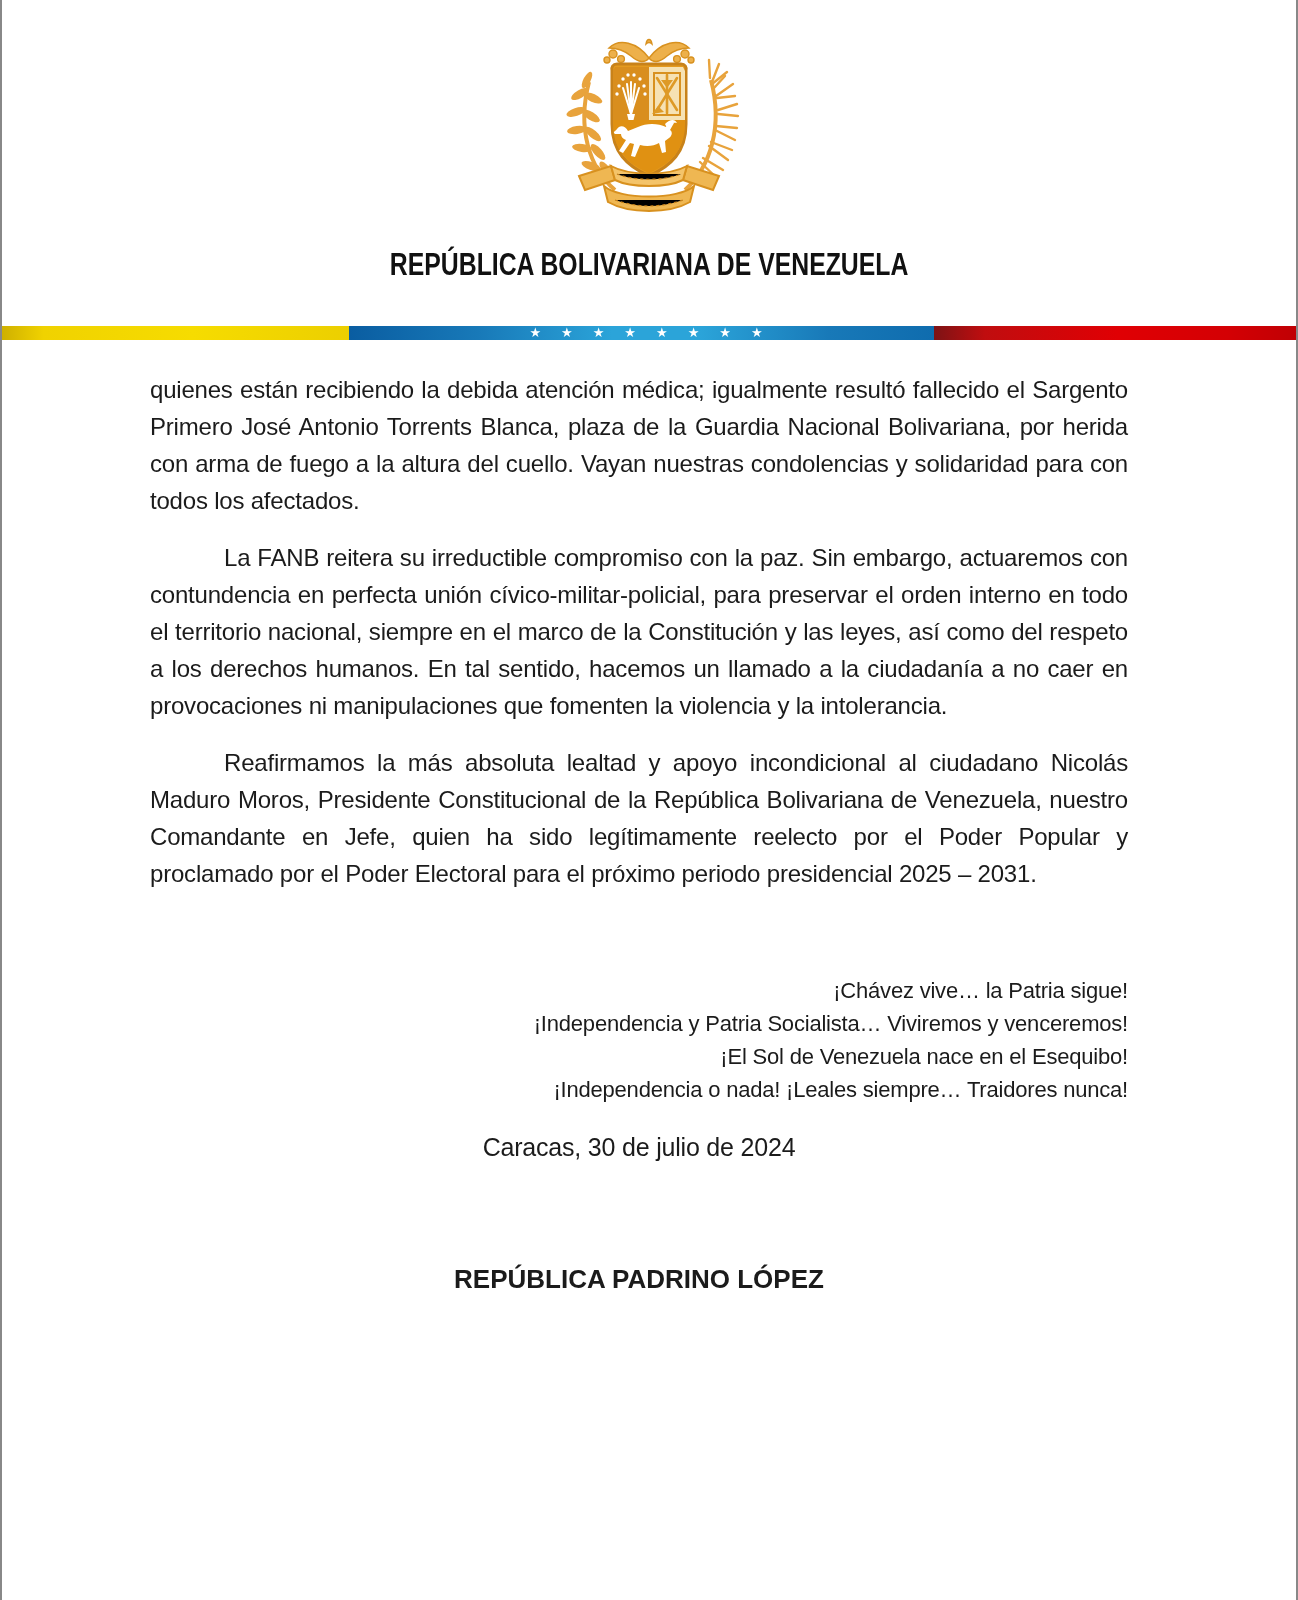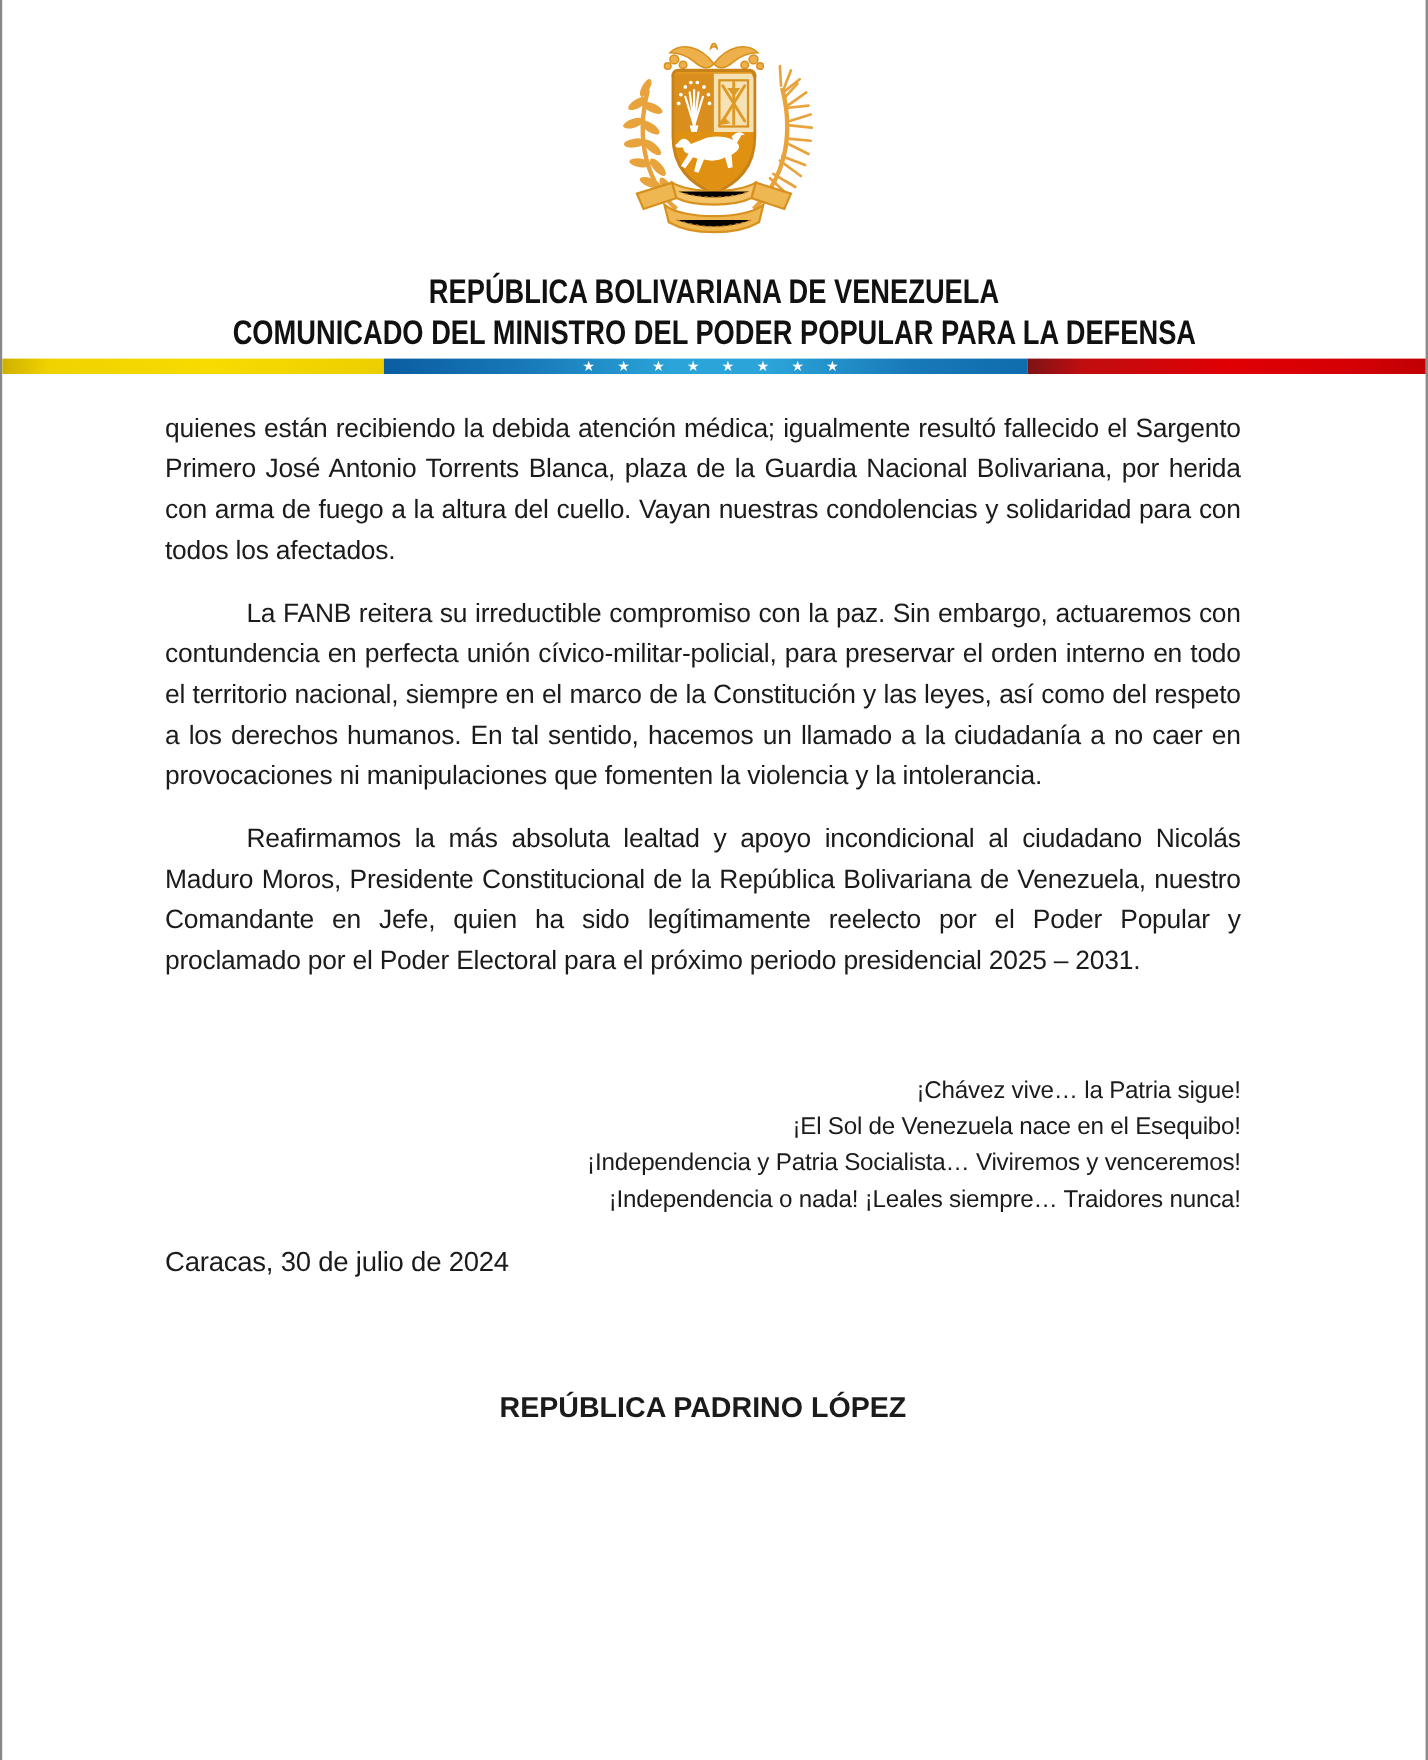--- a/index.html
+++ b/index.html
@@ -55,21 +55,21 @@
     text-align:justify;
   }
   .para.indent{text-indent:74px;}
   .slogans{
     margin-top:82px;text-align:center;
   }
   .slogan-line{
     margin:0;font-size:22px;line-height:33px;letter-spacing:-0.2px;text-align:right;
   }
   .dateline{
-    margin:26px 0 0 0;text-align:left;
+    margin:26px 0 0 0;text-align:center;
     font-size:25px;line-height:31px;letter-spacing:-0.2px;
   }
   .signature{
     margin-top:97px;text-align:center;
   }
   .sig-name{margin:0;font-size:26px;line-height:38px;font-weight:bold;}
   .sig-title{margin:0;font-size:25px;line-height:36px;font-weight:bold;}
 </style>
 </head>
 <body>
@@ -180,39 +180,38 @@
       </g>
       <g stroke="#C8821A" stroke-width="1.2" stroke-dasharray="3 3">
         <path d="M68,156 C85,163 115,163 132,156"></path>
         <path d="M66,182 C90,190 110,190 134,182"></path>
       </g>
     </svg>
   </div>
 
   <div class="titles">
     <h1 class="title-line"><span class="condensed">REPÚBLICA BOLIVARIANA DE VENEZUELA</span></h1>
-    <h2 class="title-line"><span class="condensed">COMUNICADO DEL MINISTRO DEL PODER POPULAR PARA LA DEFENSA</span></h2>
   </div>
 
   <div class="flag-bar">
     <div class="flag-seg seg-yellow"></div>
     <div class="flag-seg seg-blue"></div>
     <div class="flag-seg seg-red"></div>
     <div class="flag-stars"><span>★</span><span>★</span><span>★</span><span>★</span><span>★</span><span>★</span><span>★</span><span>★</span></div>
   </div>
 
   <main class="content">
     <p class="para">quienes están recibiendo la debida atención médica; igualmente resultó fallecido el Sargento Primero José Antonio Torrents Blanca, plaza de la Guardia Nacional Bolivariana, por herida con arma de fuego a la altura del cuello. Vayan nuestras condolencias y solidaridad para con todos los afectados.</p>
     <p class="para indent">La FANB reitera su irreductible compromiso con la paz. Sin embargo, actuaremos con contundencia en perfecta unión cívico-militar-policial, para preservar el orden interno en todo el territorio nacional, siempre en el marco de la Constitución y las leyes, así como del respeto a los derechos humanos. En tal sentido, hacemos un llamado a la ciudadanía a no caer en provocaciones ni manipulaciones que fomenten la violencia y la intolerancia.</p>
     <p class="para indent">Reafirmamos la más absoluta lealtad y apoyo incondicional al ciudadano Nicolás Maduro Moros, Presidente Constitucional de la República Bolivariana de Venezuela, nuestro Comandante en Jefe, quien ha sido legítimamente reelecto por el Poder Popular y proclamado por el Poder Electoral para el próximo periodo presidencial 2025 – 2031.</p>
 
     <div class="slogans">
       <p class="slogan-line">¡Chávez vive… la Patria sigue!</p>
+      <p class="slogan-line">¡Independencia y Patria Socialista… Viviremos y venceremos!</p>
       <p class="slogan-line">¡El Sol de Venezuela nace en el Esequibo!</p>
-      <p class="slogan-line">¡Independencia y Patria Socialista… Viviremos y venceremos!</p>
       <p class="slogan-line">¡Independencia o nada! ¡Leales siempre… Traidores nunca!</p>
     </div>
 
     <p class="dateline">Caracas, 30 de julio de 2024</p>
 
     <div class="signature">
       <p class="sig-name">REPÚBLICA PADRINO LÓPEZ</p>
     </div>
   </main>
 

